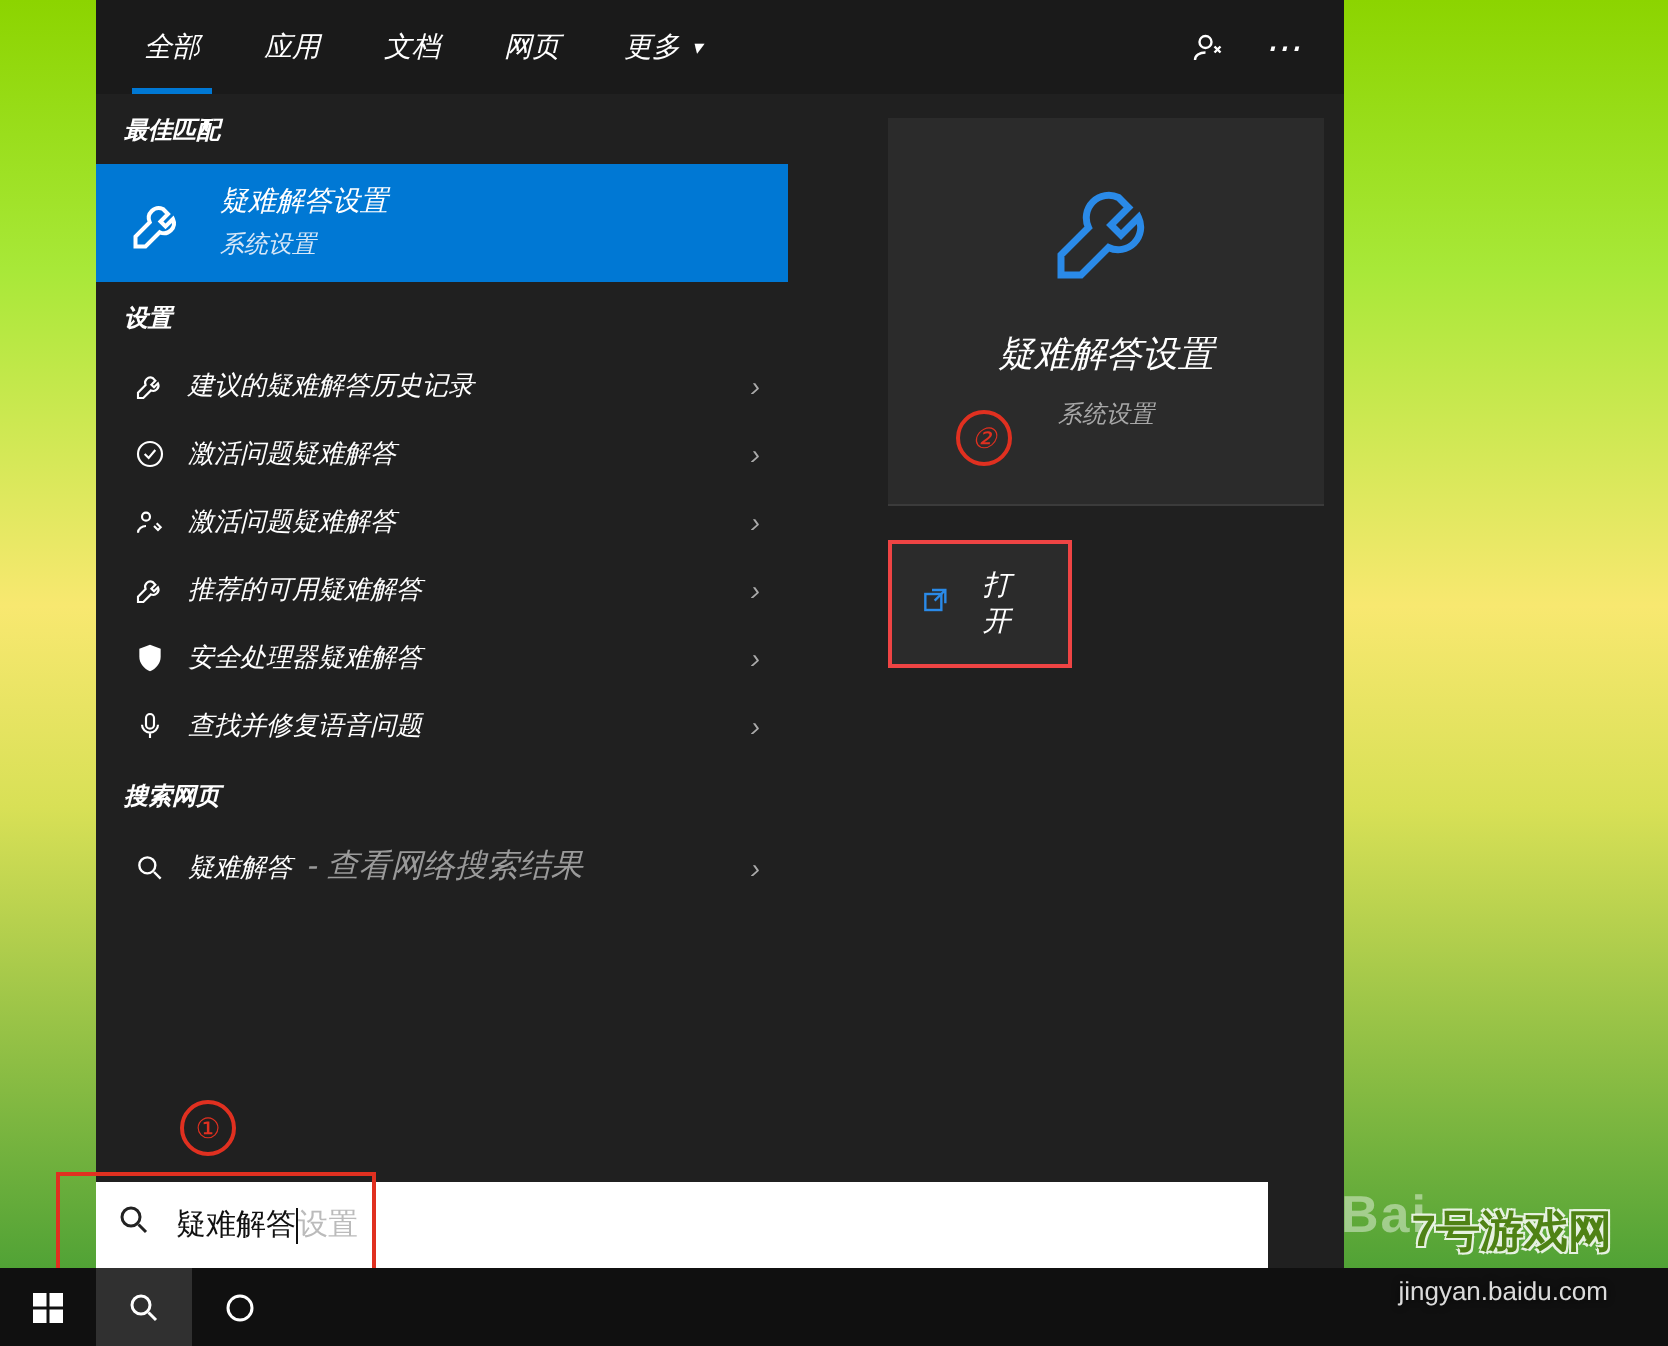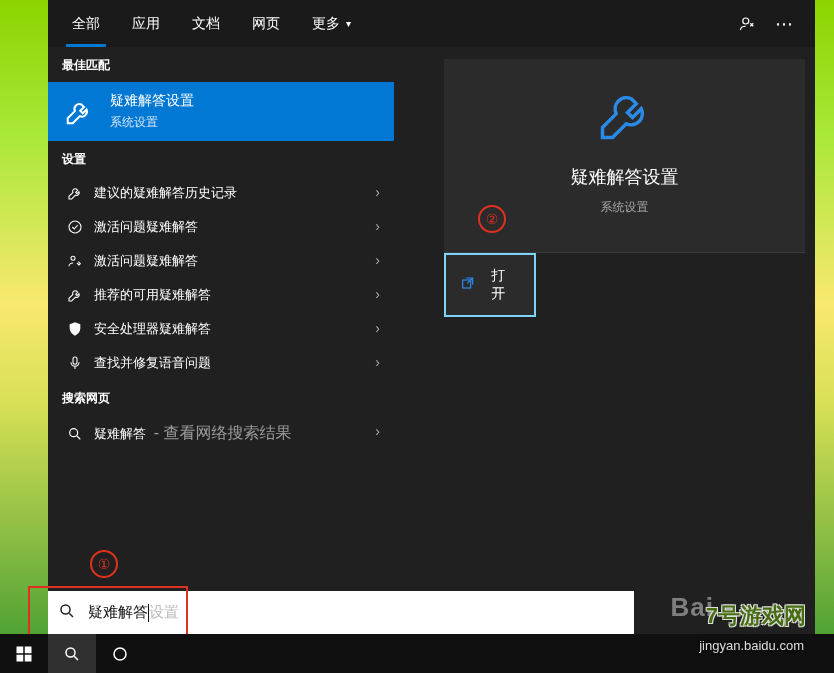--- a/index.html
+++ b/index.html
@@ -1,18 +1,18 @@
 <!DOCTYPE html>
 <html><head>
 <meta charset="utf-8">
 <style>
   * { margin: 0; padding: 0; box-sizing: border-box; font-family: "Microsoft YaHei", "Segoe UI", sans-serif; }
   body { width: 834px; height: 673px; overflow: hidden; background: linear-gradient(180deg, #8cd400 0%, #a8e838 20%, #f8e870 45%, #d8e056 60%, #3a9830 100%); position: relative; }
 
-  .panel { position: absolute; left: 48px; top: 0; width: 767px; height: 634px; background: #1f1f1f; display: flex; flex-direction: column; }
+  .panel { position: absolute; left: 48px; top: 0; width: 624px; height: 634px; background: #1f1f1f; display: flex; flex-direction: column; font-style: italic; }
 
   
   .tabs { height: 47px; background: #1a1a1a; display: flex; align-items: center; padding: 0 8px; position: relative; }
   .tab { color: #fff; padding: 0 16px; height: 47px; display: flex; align-items: center; font-size: 14px; cursor: pointer; position: relative;}
   .tab.active::after { content:""; position:absolute; bottom:0; left:10px; right:10px; height:3px; background:#0078d4; }
   .tab .caret { margin-left:6px; font-size:10px;}
   .tabs-right { margin-left:auto; display:flex; align-items:center; gap:14px; padding-right:12px;}
   .ticon { width:22px; height:22px; color:#fff; display:flex; align-items:center; justify-content:center; font-size:18px;}
 
   
@@ -20,33 +20,33 @@
   .left-col { width: 346px; background:#202020; display:flex; flex-direction:column; }
   .right-col { flex:1; background:#202020; padding:12px 10px 10px 10px; position:relative;}
 
   .section-hdr { color:#fff; font-size:12px; font-weight:600; padding:10px 14px 8px; }
 
   .best-match { background:#0078d4; padding:10px 14px; display:flex; align-items:center; gap:14px;}
   .bm-icon { width:34px; height:34px; display:flex; align-items:center; justify-content:center; color:#fff;}
   .bm-text .t1 { color:#fff; font-size:14px; }
   .bm-text .t2 { color:#d8e8f8; font-size:12px; margin-top:4px;}
 
-  .list-row { display:flex; padding:8px 14px; color:#fff; font-size:13px; position:relative; cursor:pointer;}
+  .list-row { display:flex; align-items:center; padding:8px 14px; color:#fff; font-size:13px; position:relative; cursor:pointer;}
   .list-row .licon { width:26px; display:flex; align-items:center; justify-content:center; color:#fff; font-size:15px;}
   .list-row .label { flex:1; padding-left:6px;}
   .list-row .chev { color:#aaa; font-size:14px;}
   .list-row .suffix { color:#9a9a9a; font-size:16px; margin-left:4px;}
 
   
   .preview-card { background:#2b2b2b; padding:24px 10px 36px; text-align:center; }
   .big-icon { width:60px; height:60px; margin:2px auto 20px; color:#248aff;}
   .preview-title { color:#fff; font-size:18px; margin-bottom:10px;}
   .preview-sub { color:#a8a8a8; font-size:12px;}
   .divider { height:1px; background:#3b3b3b; margin:0 0 0; }
-  .open-row-outer { border:2px solid #7dd3fc; padding:0; display:inline-block;}
+  .open-row-outer { border:2px solid #ef4444; padding:0; display:inline-block;margin-top:17px;}
   .open-btn { background:#2b2b2b; display:flex; align-items:center; gap:14px; padding:12px 16px 12px 14px; width:420px; color:#fff; font-size:14px;}
   .open-btn .oicon { width:18px; height:18px; color:#2a7ad4;}
 
   .annot-circle { position:absolute; width:28px; height:28px; border:2px solid #e03020; border-radius:50%; display:flex; align-items:center; justify-content:center; color:#e03020; font-size:14px; background:transparent;}
   .searchbox { position:absolute; left:48px; top:591px; width:586px; height:43px; background:#fff; display:flex; align-items:center; padding:0 10px; }
   .searchbox .sicon { color:#333; margin-right:12px;}
   .searchbox .typed { color:#111; font-size:15px;}
   .searchbox .ghost { color:#bbb; font-size:15px;}
   .search-red-border { position:absolute; left:28px; top:586px; width:160px; height:54px; border:2px solid #e03020; pointer-events:none;}
   .caret-blink { display:inline-block; width:1px; height:18px; background:#111; vertical-align:middle;}

